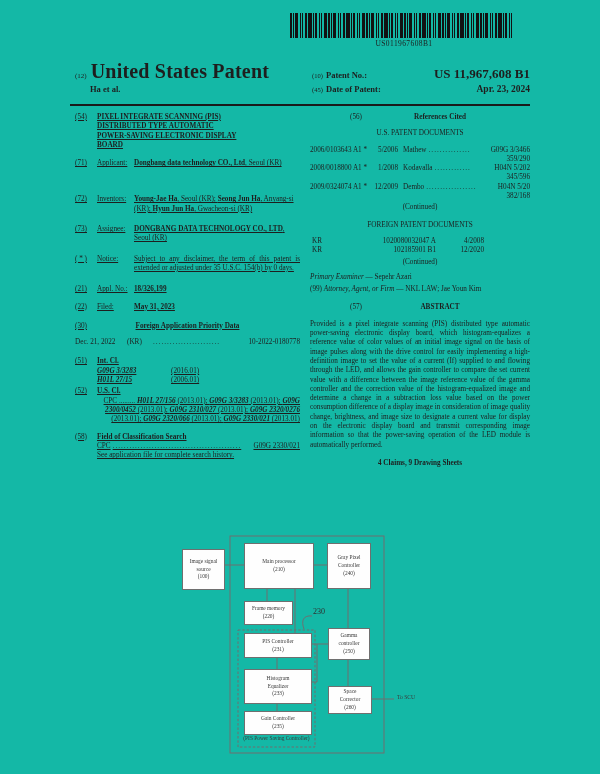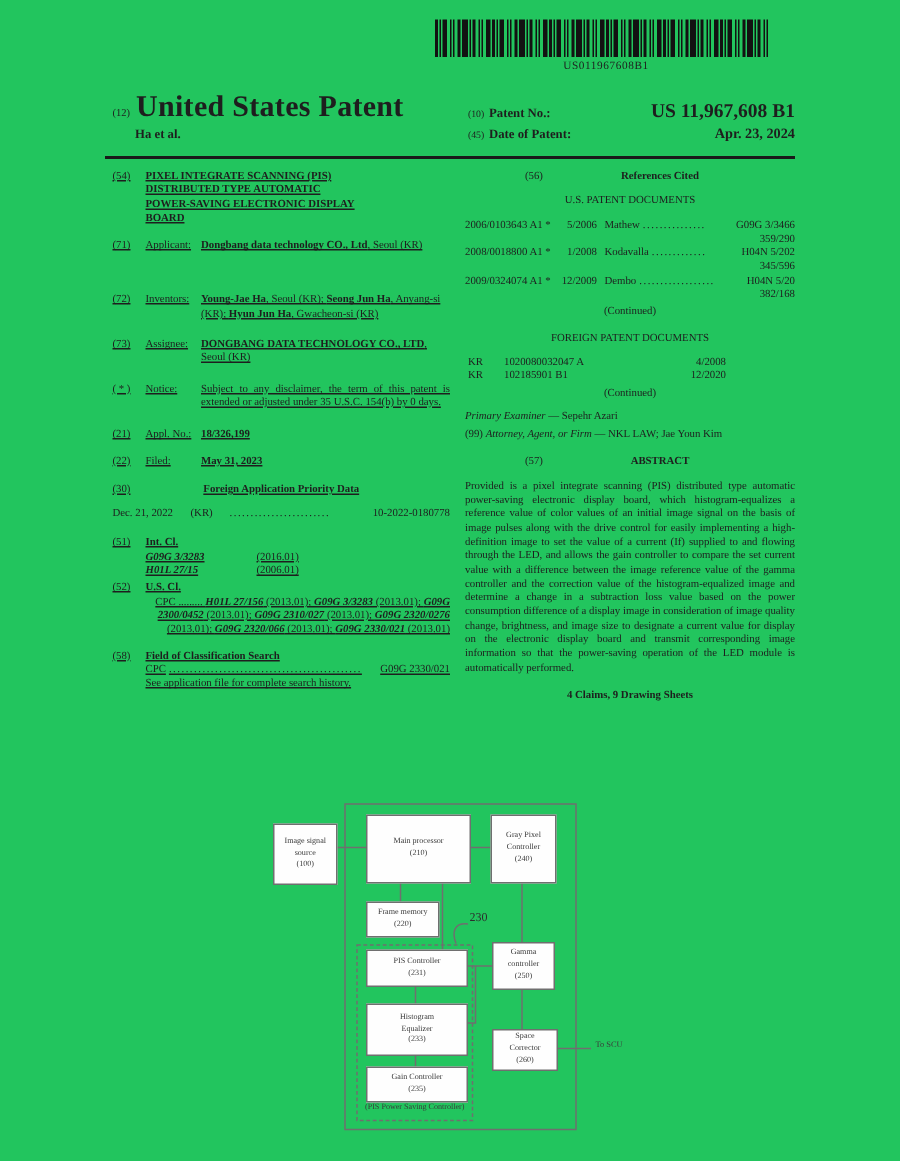--- a/index.html
+++ b/index.html
@@ -1,16 +1,16 @@
 <!DOCTYPE html>
 <html><head>
 <meta charset="utf-8">
 <style>
   html,body{margin:0;padding:0;background:#ffffff;}
-  #page{position:relative;width:600px;height:774px;background:#22c55e;
+  #page{position:relative;width:600px;height:774px;background:#14b8a6;
         font-family:"Liberation Serif", serif;color:#1e1e1e;overflow:hidden;}
 
   
   #barcode{position:absolute;left:290px;top:13px;width:228px;height:25px;}
   #barcode i{position:absolute;top:0;height:100%;background:#121212;display:block;}
   #barcode-text{position:absolute;left:290px;top:39px;width:228px;text-align:center;
                 font-size:7.5px;letter-spacing:.4px;}
 
   
   #hdr-left{position:absolute;left:75px;top:60px;width:230px;}
@@ -51,21 +51,21 @@
   .fldline{display:flex;}
   .fld-dots{flex:1;overflow:hidden;white-space:nowrap;letter-spacing:1px;padding:0 2px;}
   .smallcaps-head{text-align:center;margin:4px 0 7px 0;}
   .refrow{display:flex;white-space:nowrap;}
   .rnum{flex:0 0 60px;}
   .rdate{flex:0 0 28px;text-align:right;padding-right:5px;}
   .rdots{flex:1;overflow:hidden;letter-spacing:1px;padding:0 2px;}
   .rsub{text-align:right;}
   .frow{display:flex;}
   .fcountry{flex:0 0 24px;padding-left:2px;}
-  .fnumcol{flex:0 0 100px;text-align:left;font-family:Liberation Serif, serif;}
+  .fnumcol{flex:0 0 100px;text-align:right;font-family:Liberation Serif, serif;}
   .fdatecol{flex:0 0 48px;text-align:right;}
   .continued{text-align:center;margin:2px 0 8px 0;}
   .examiner{margin:6px 0 3px 0;}
   .attorney{width:192px;margin-bottom:9px;}
   .headrow{display:flex;margin-bottom:7px;padding-left:40px;}
   #claims-line{font-weight:bold;text-align:center;margin-top:9px;}
 
   
   #diagram{position:absolute;left:170px;top:532px;width:260px;height:245px;
            font-family:Liberation Serif, serif;color:#3a3a3a;}

